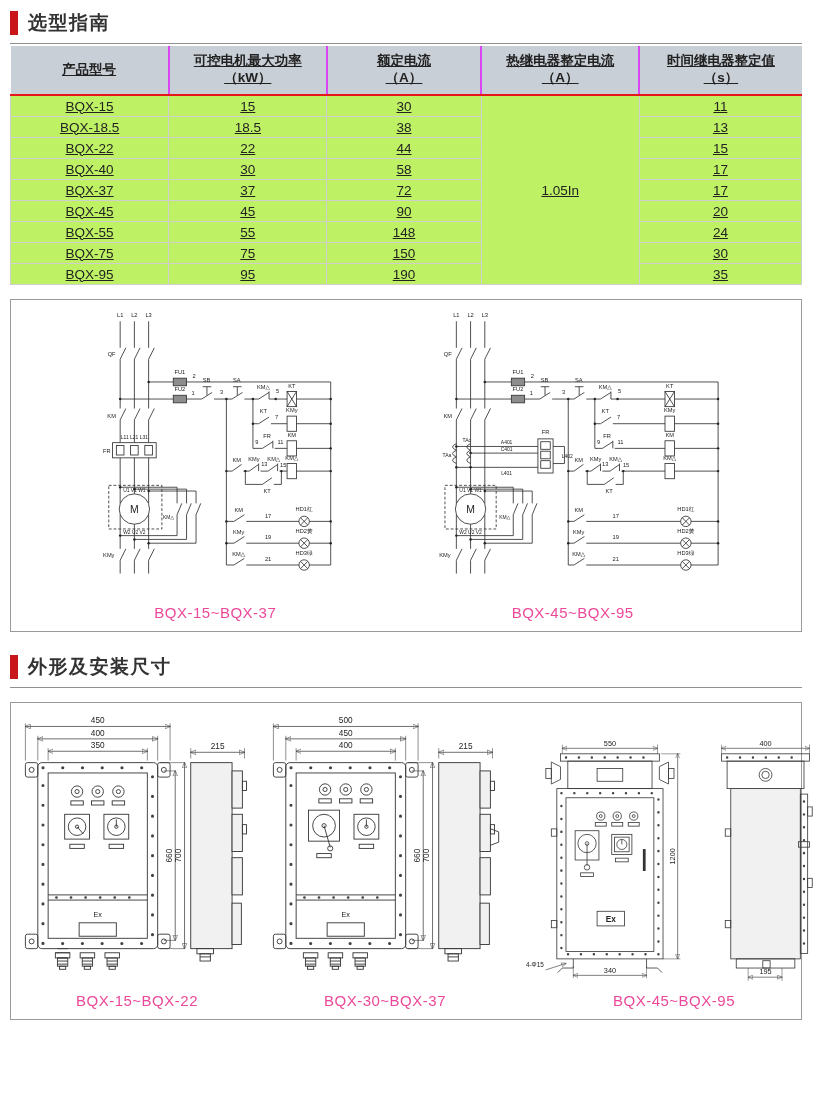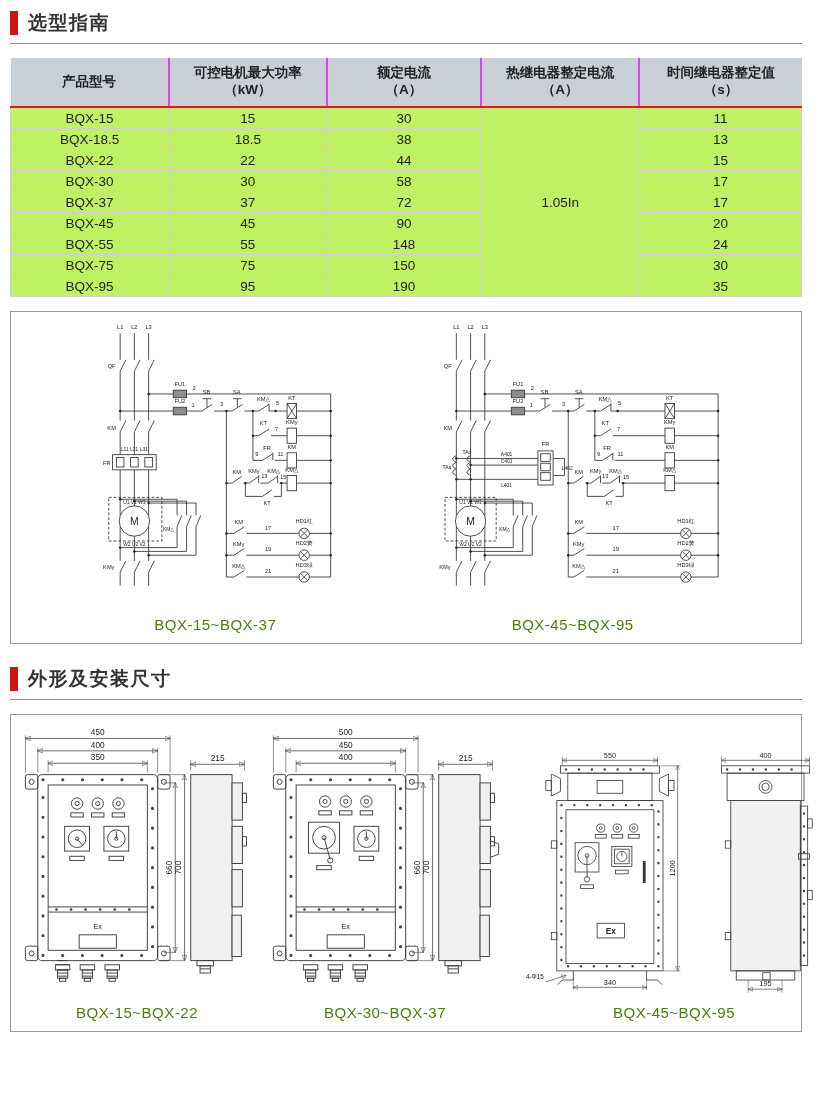--- a/index.html
+++ b/index.html
@@ -2,30 +2,30 @@
 <html><head>
 <meta charset="utf-8">
 <style>
   html,body{margin:0;padding:0;background:#fff;}
   .page{width:812px;min-height:1120px;box-sizing:border-box;padding:10px 10px 14px;font-family:"Liberation Sans",sans-serif;color:#222;}
   
   .sec-head{display:flex;align-items:center;gap:10px;border-bottom:1.5px solid #8f8f8f;padding-bottom:7px;}
   .red-bar{width:8px;height:24px;background:#c9161a;flex:0 0 auto;}
   .sec-title{font-size:19px;font-weight:bold;color:#333;letter-spacing:1.5px;}
   
-  .sel-table{width:100%;border-collapse:collapse;table-layout:fixed;margin-top:14px;font-size:13.5px;}
+  .sel-table{width:100%;border-collapse:collapse;table-layout:fixed;margin-top:2px;font-size:13.5px;text-decoration:underline;}
   .sel-table thead th{background:#c9cfd6;font-weight:bold;color:#222;height:44px;padding:2px;border-left:2px solid #d946ef;border-bottom:2.5px solid #e8151a;vertical-align:middle;}
   .sel-table thead th:first-child{border-left:none;}
   .sel-table .hl{line-height:1.25;}
   .sel-table tbody td{border:1px solid #cfcfcf;text-align:center;height:20px;padding:0;background:#bef264;}
   
   .panel{border:1px solid #9a9a9a;margin-top:14px;background:#fff;}
   .sch-row{display:flex;justify-content:space-evenly;align-items:flex-start;padding:8px 4px 2px;}
   .fig-col{display:flex;flex-direction:column;align-items:center;}
-  .fig-caption{font-size:15px;color:#4d7c0f;margin:2px 0 8px;letter-spacing:.5px;}
+  .fig-caption{font-size:15px;color:#ec4899;margin:2px 0 8px;letter-spacing:.5px;}
   .out-row{display:flex;justify-content:space-evenly;align-items:flex-end;padding:10px 2px 2px;}
   .mt30{margin-top:30px;} .mt22{margin-top:22px;}
   
   svg{display:block;}
   .sch path,.sch line,.sch rect,.sch circle{stroke:#333;stroke-width:.9;fill:none;}
   .sch .dot{fill:#222;stroke:none;}
   .sch .fuse{fill:#8d8d8d;stroke:#333;}
   .sch text{stroke:none;fill:#222;font-family:"Liberation Sans",sans-serif;font-size:6px;text-anchor:middle;}
   .sch .tiny{font-size:5.2px;}
   .sch .mtxt{font-size:11px;}
@@ -96,21 +96,21 @@
           <td>38</td>
           <td>13</td>
         </tr>
       <tr>
           <td>BQX-22</td>
           <td>22</td>
           <td>44</td>
           <td>15</td>
         </tr>
       <tr>
-          <td>BQX-30</td>
+          <td>BQX-40</td>
           <td>30</td>
           <td>58</td>
           <td>17</td>
         </tr>
       <tr>
           <td>BQX-37</td>
           <td>37</td>
           <td>72</td>
           <td>17</td>
         </tr>

